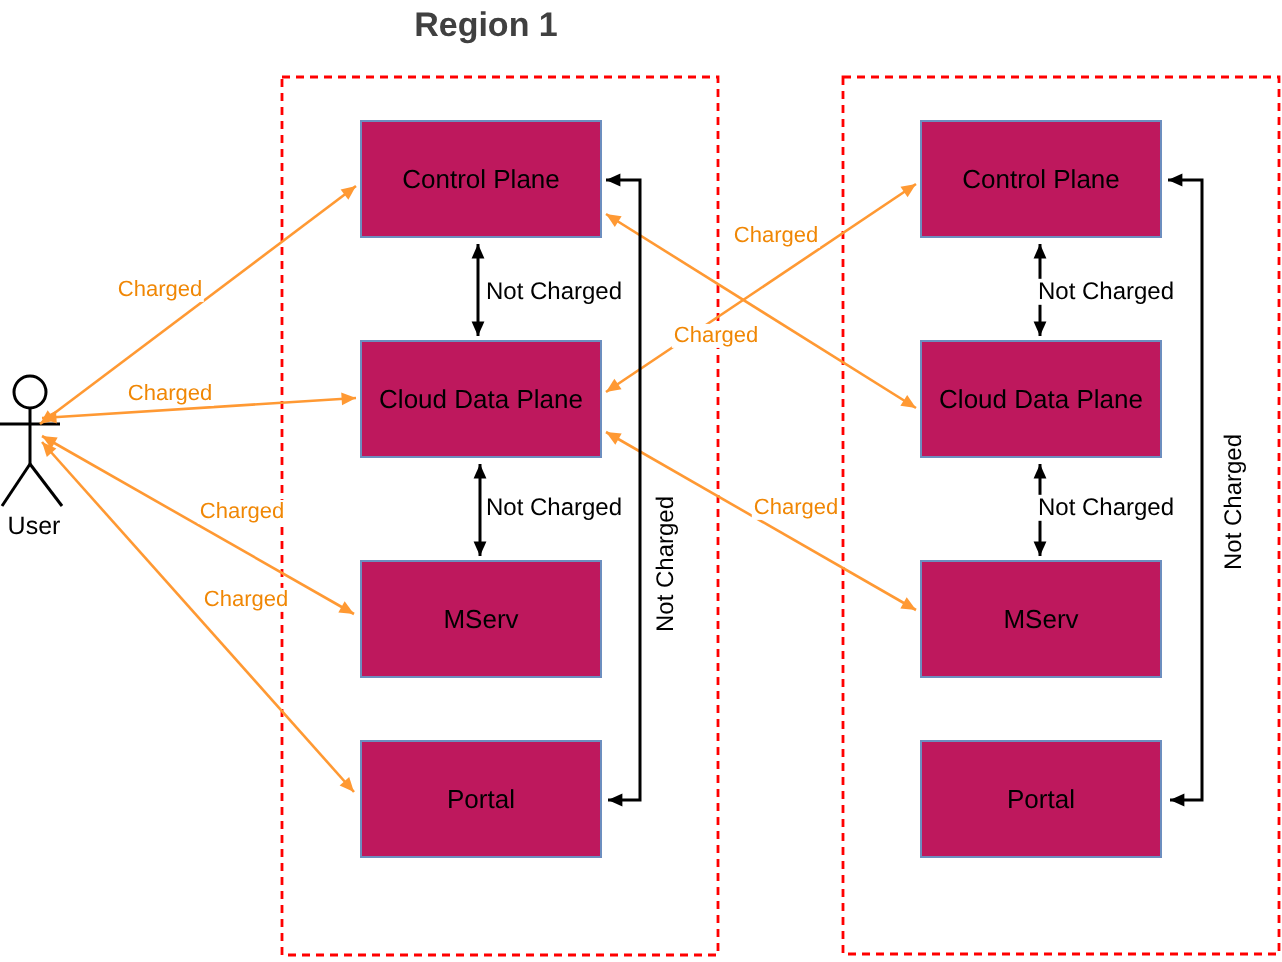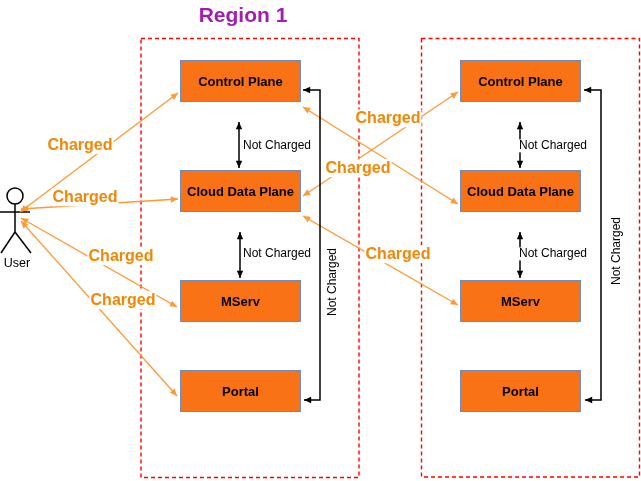--- a/index.html
+++ b/index.html
@@ -3,33 +3,33 @@
 <meta charset="utf-8">
 <style>
   html,body{margin:0;padding:0;background:#ffffff;}
   #canvas{
     position:relative;width:641px;height:481px;overflow:hidden;
     font-family:"Liberation Sans",sans-serif;background:#ffffff;
   }
   #edge-layer{position:absolute;left:0;top:0;width:641px;height:481px;}
   .region-title{
     position:absolute;top:3px;width:120px;text-align:center;
-    font-size:21px;font-weight:bold;color:#a21caf;
+    font-size:17px;font-weight:bold;color:#404040;
   }
   .node{
-    position:absolute;width:121px;height:42px;
-    background:#f97316;border:1px solid #6c8ebf;box-sizing:border-box;
+    position:absolute;width:121px;height:59px;
+    background:#be185d;border:1px solid #6c8ebf;box-sizing:border-box;
     display:flex;align-items:center;justify-content:center;
-    font-size:13px;color:#000;font-weight:bold;
+    font-size:13px;color:#000;
   }
   .edge-label{
     position:absolute;transform:translate(-50%,-50%);
     background:#ffffff;padding:0 1px;white-space:nowrap;line-height:1.1;
   }
-  .edge-label.charged{font-size:16px;font-weight:bold;color:#f08705;}
+  .edge-label.charged{font-size:11px;font-weight:normal;color:#f08705;}
   .edge-label.notcharged{font-size:12px;color:#000;}
   .edge-label.rot{transform:translate(-50%,-50%) rotate(-90deg);}
   .actor-label{
     position:absolute;left:0;top:256px;width:34px;text-align:center;
     font-size:12.5px;color:#000;
   }
 </style>
 </head>
 <body>
 

